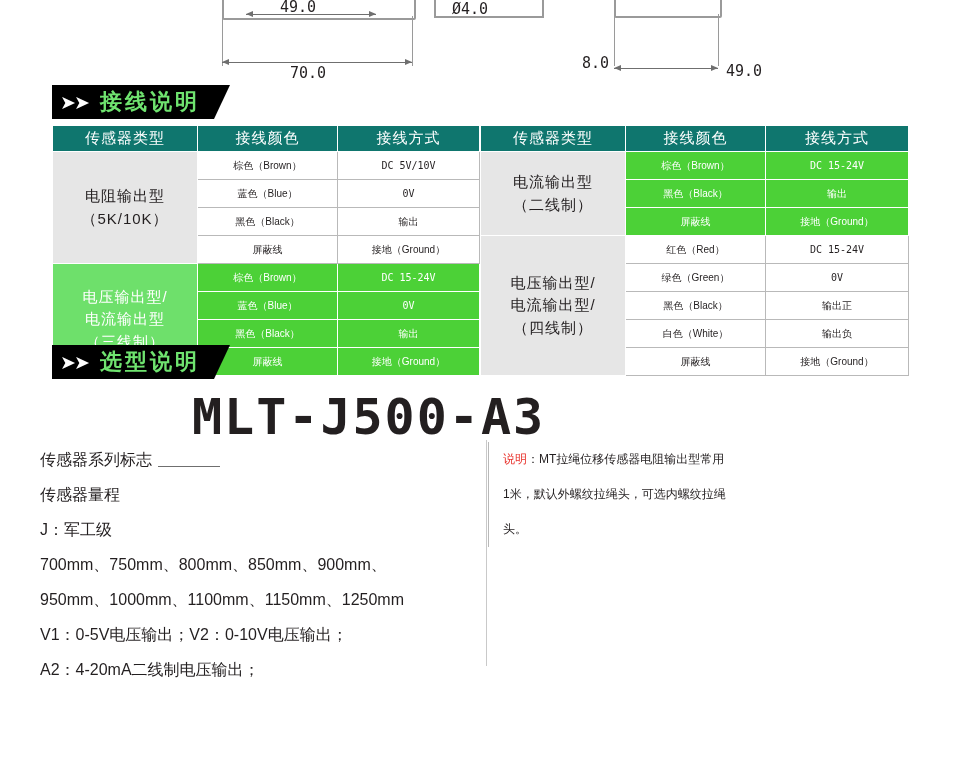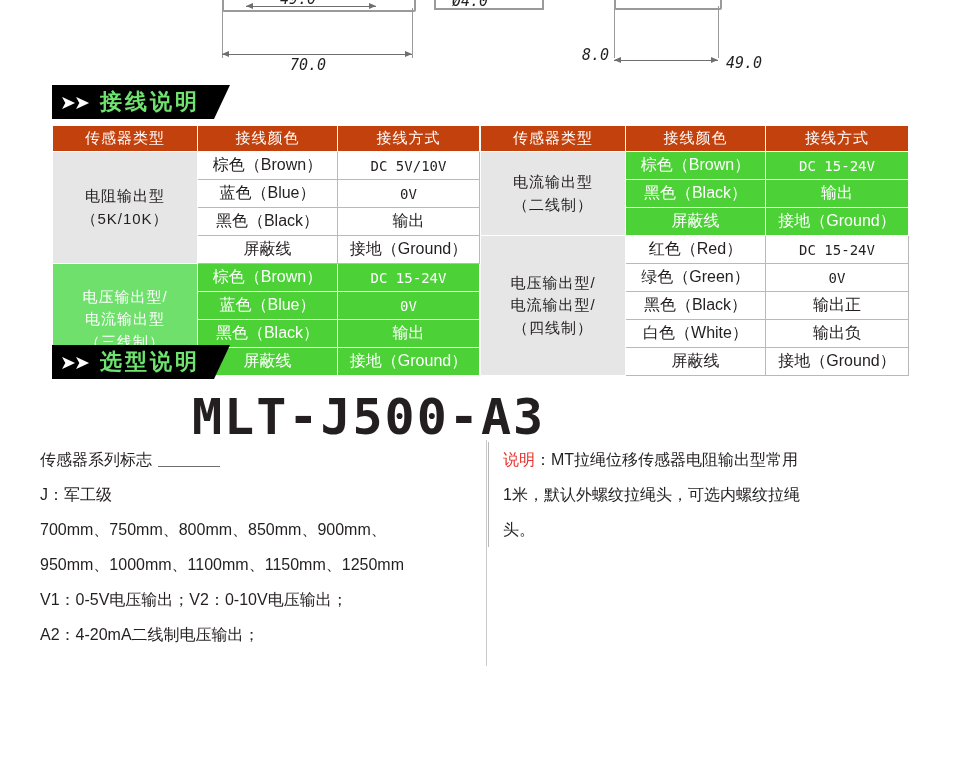--- a/index.html
+++ b/index.html
@@ -12,22 +12,22 @@
     background: #ffffff;
     font-family: "Liberation Sans", sans-serif;
     color: #231f20;
     position: relative;
     overflow: hidden;
   }
 
   
   .drawing-region {
     position: absolute;
-    left: 0; top: 4px;
-    width: 765px; height: 78px; font-style: italic;
+    left: 0; top: 12px;
+    width: 765px; height: 78px;
   }
   .dwg-box {
     position: absolute;
     border: 2px solid #9a9a9a;
     border-radius: 2px;
     background: #fff;
   }
   .dwg-line {
     position: absolute;
     background: #9a9a9a;
@@ -120,21 +120,21 @@
   }
   table.wt td, table.wt th {
     border: 1px solid #ffffff;
     text-align: center;
     vertical-align: middle;
     padding: 0;
     height: 27px;
     font-weight: normal;
   }
   .wt .hdr {
-    background: #c2410c;
+    background: #0f766e;
     color: #ffffff;
     font-size: 15px;
     font-weight: normal;
     height: 25px;
     letter-spacing: 1px;
   }
   .cell-gray {
     background: #e6e6e6;
     color: #231f20;
     font-size: 14px;
@@ -148,25 +148,25 @@
     background: #6ee06b;
     color: #ffffff;
   }
   .cell-white {
     background: #ffffff;
     color: #231f20;
     border: 1px solid #b9b9b9 !important;
   }
   .mono {
     font-family: "DejaVu Sans Mono", monospace;
-    font-size: 14px;
+    font-size: 10px;
   }
   .cn {
     font-family: "Liberation Sans", sans-serif;
-    font-size: 16px;
+    font-size: 10px;
   }
   .big-label {
     font-size: 15px;
     letter-spacing: 1px;
     line-height: 1.5;
   }
 
   
   .model-code {
     position: absolute;
@@ -199,21 +199,21 @@
     top: 6px;
   }
 
   .note-box {
     position: absolute;
     left: 488px;
     top: 442px;
     width: 440px;
     border-left: 1px solid #b9b9b9;
     padding-left: 14px;
-    font-size: 16px;
+    font-size: 12px;
     line-height: 35px;
     color: #231f20;
   }
   .note-key { color: #e8312b; }
 
   .vline {
     position: absolute;
     left: 486px;
     top: 440px;
     width: 1px;
@@ -381,20 +381,23 @@
   <div class="sh-title">选型说明</div>
 </div>
 
 <div class="model-code">MLT-J500-A3</div>
 
 <div class="legend">
   <div>
     <span>传感器系列标志</span><span class="leader" style="width:62px;"></span>
   </div>
   <div>
+    <span>传感器量程</span>
+  </div>
+  <div>
     <span>J：军工级</span>
   </div>
   <div>
     <span>700mm、750mm、800mm、850mm、900mm、</span>
   </div>
   <div>
     <span>950mm、1000mm、1100mm、1150mm、1250mm</span>
   </div>
   <div>
     <span>V1：0-5V电压输出；V2：0-10V电压输出；</span>

